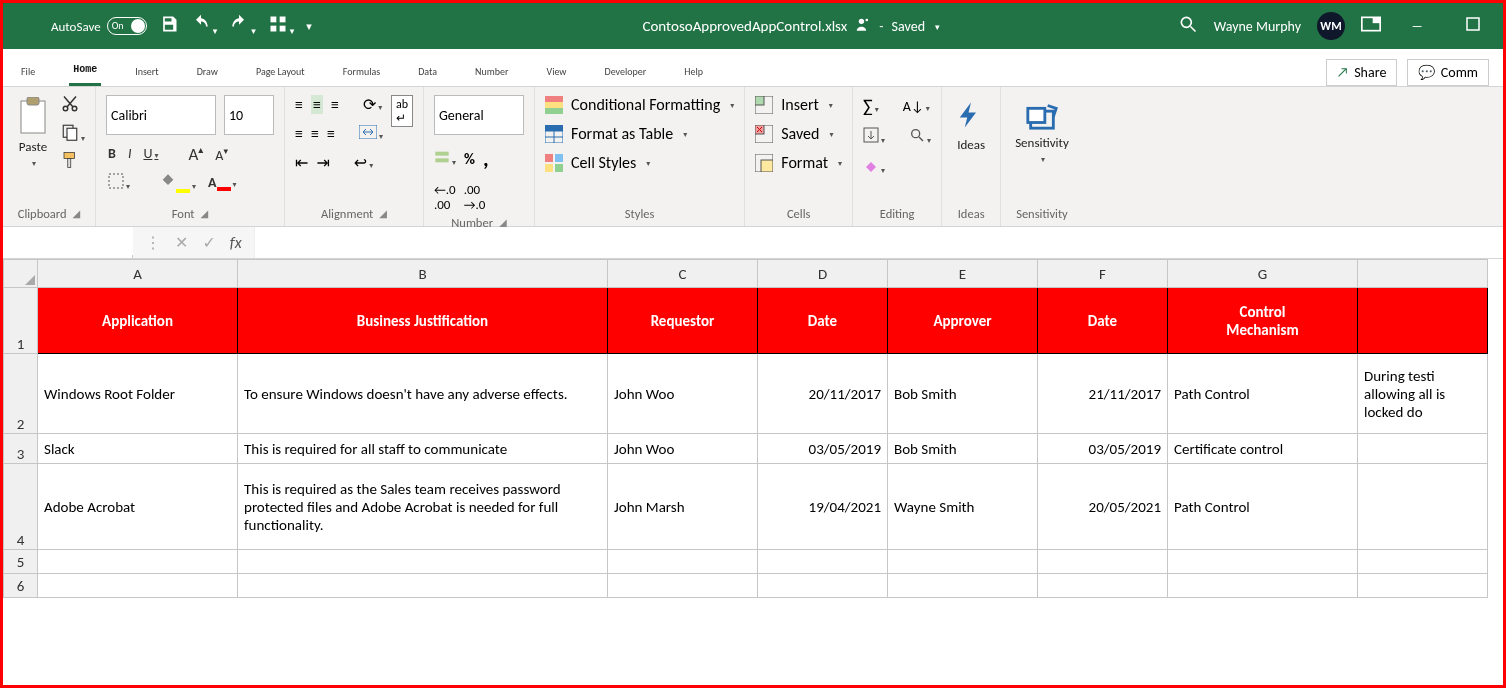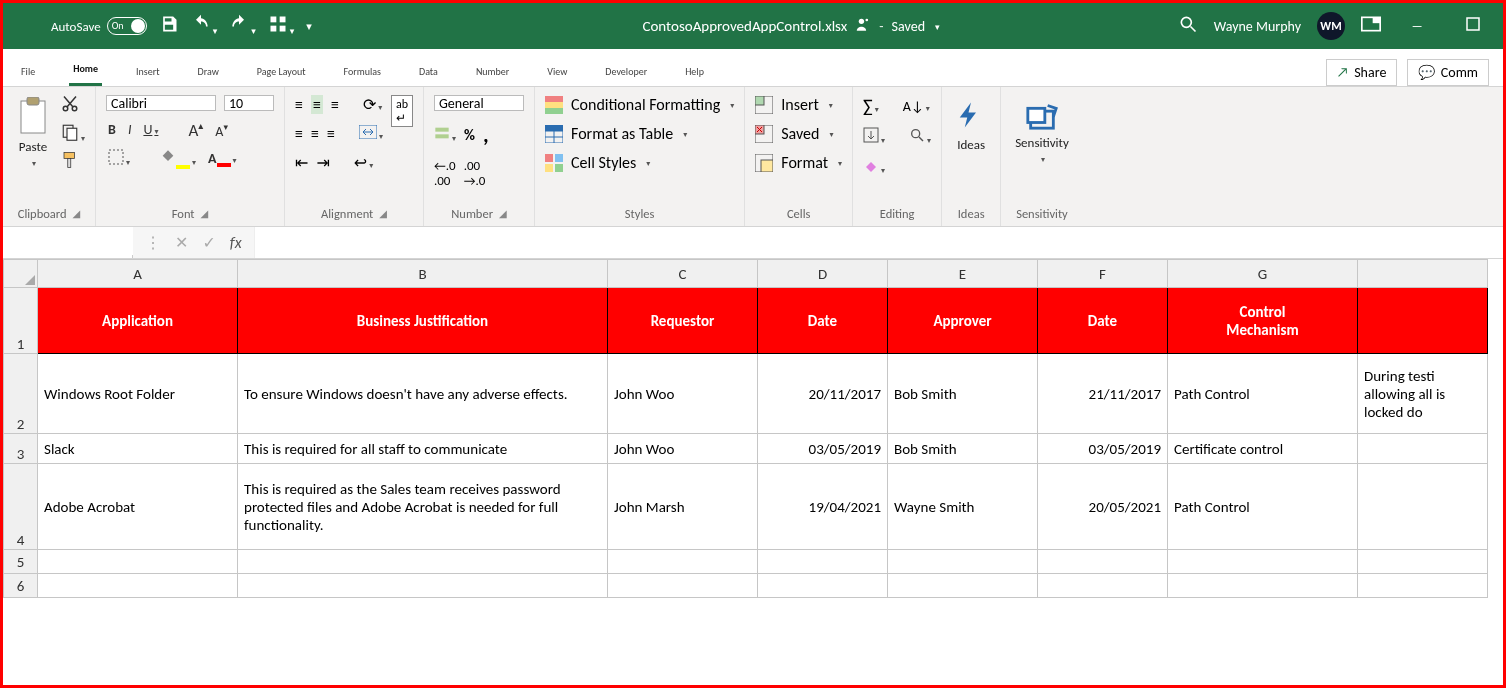--- a/index.html
+++ b/index.html
@@ -15,35 +15,35 @@
   .toggle { width: 40px; height: 18px; border: 1.5px solid #fff; border-radius: 10px; position: relative; }
   .toggle .knob { width: 14px; height: 14px; background: #fff; border-radius: 50%; position: absolute; right: 1px; top: 0.5px; }
   .titlebar svg { fill: #fff; }
   .titlebar .chev { font-size: 9px; margin-left: 2px; }
   .avatar { width: 28px; height: 28px; border-radius: 50%; background: #0f172a; color: #fff; display: flex; align-items: center; justify-content: center; font-size: 12px; font-weight: 600; }
   .window-btn { width: 40px; text-align: center; }
 
   
   .tabs { height: 38px; display: flex; align-items: flex-end; padding: 0 14px; gap: 30px; background: #fff; border-bottom: 1px solid #d4d4d4; }
   .tab { padding: 8px 4px 8px; font-size: 10px; color: #444; cursor: pointer; text-align: right; }
-  .tab.active { font-weight: 600; color: #111; border-bottom: 3px solid #217346; }
+  .tab.active { font-weight: 600; color: #111; border-bottom: 3px solid #217346; font-family: Liberation Mono, monospace; }
   .tabs-right { margin-left: auto; display: flex; gap: 10px; }
   .tabs-right .btn { border: 1px solid #ccc; padding: 4px 10px; font-size: 14px; background: #fff; display: flex; align-items: center; gap: 5px; }
   .share-icon { color: #217346; }
 
   
   .ribbon { display: flex; background: #f3f2f1; border-bottom: 1px solid #d4d4d4; height: 140px; }
   .group { border-right: 1px solid #e0e0e0; padding: 6px 10px 2px; display: flex; flex-direction: column; justify-content: space-between; }
   .group-label { text-align: center; font-size: 12.5px; color: #666; padding: 3px 0; display: flex; justify-content: center; align-items: center; gap: 6px;}
   .group-label .dl { font-size: 10px; color: #888; }
   .group-body { flex: 1; display: flex; align-items: flex-start; gap: 8px; padding-top: 2px;}
   .stack { display: flex; flex-direction: column; gap: 6px; align-items: flex-start; }
   .row { display: flex; align-items: center; gap: 8px; }
   .bigbtn { display: flex; flex-direction: column; align-items: center; gap: 4px; font-size: 13px; color: #222; padding: 2px 4px;}
-  .sel { border: 1px solid #bbb; background: #fff; height: 16px; font-size: 14px; padding: 0 4px; }
+  .sel { border: 1px solid #bbb; background: #fff; height: 40px; font-size: 14px; padding: 0 4px; }
   .sel.font { width: 110px; }
   .sel.size { width: 50px; }
   .sel.num  { width: 90px; }
   .mini { font-size: 14px; color: #333; padding: 0 2px;}
   .chev-sm { font-size: 8px; margin-left: 2px; color: #555;}
 
   
   .fbar { display: flex; align-items: stretch; height: 32px; border-bottom: 1px solid #d4d4d4; }
   .namebox { width: 130px; border-right: 1px solid #ccc; display: flex; padding: 0 8px; font-size: 14px; justify-content: space-between; background:#fff;margin-top:28px;}
   .fb-btns { display: flex; align-items: center; gap: 14px; padding: 0 12px; color: #aaa; border-right: 1px solid #eee; background:#f6f6f6;}

